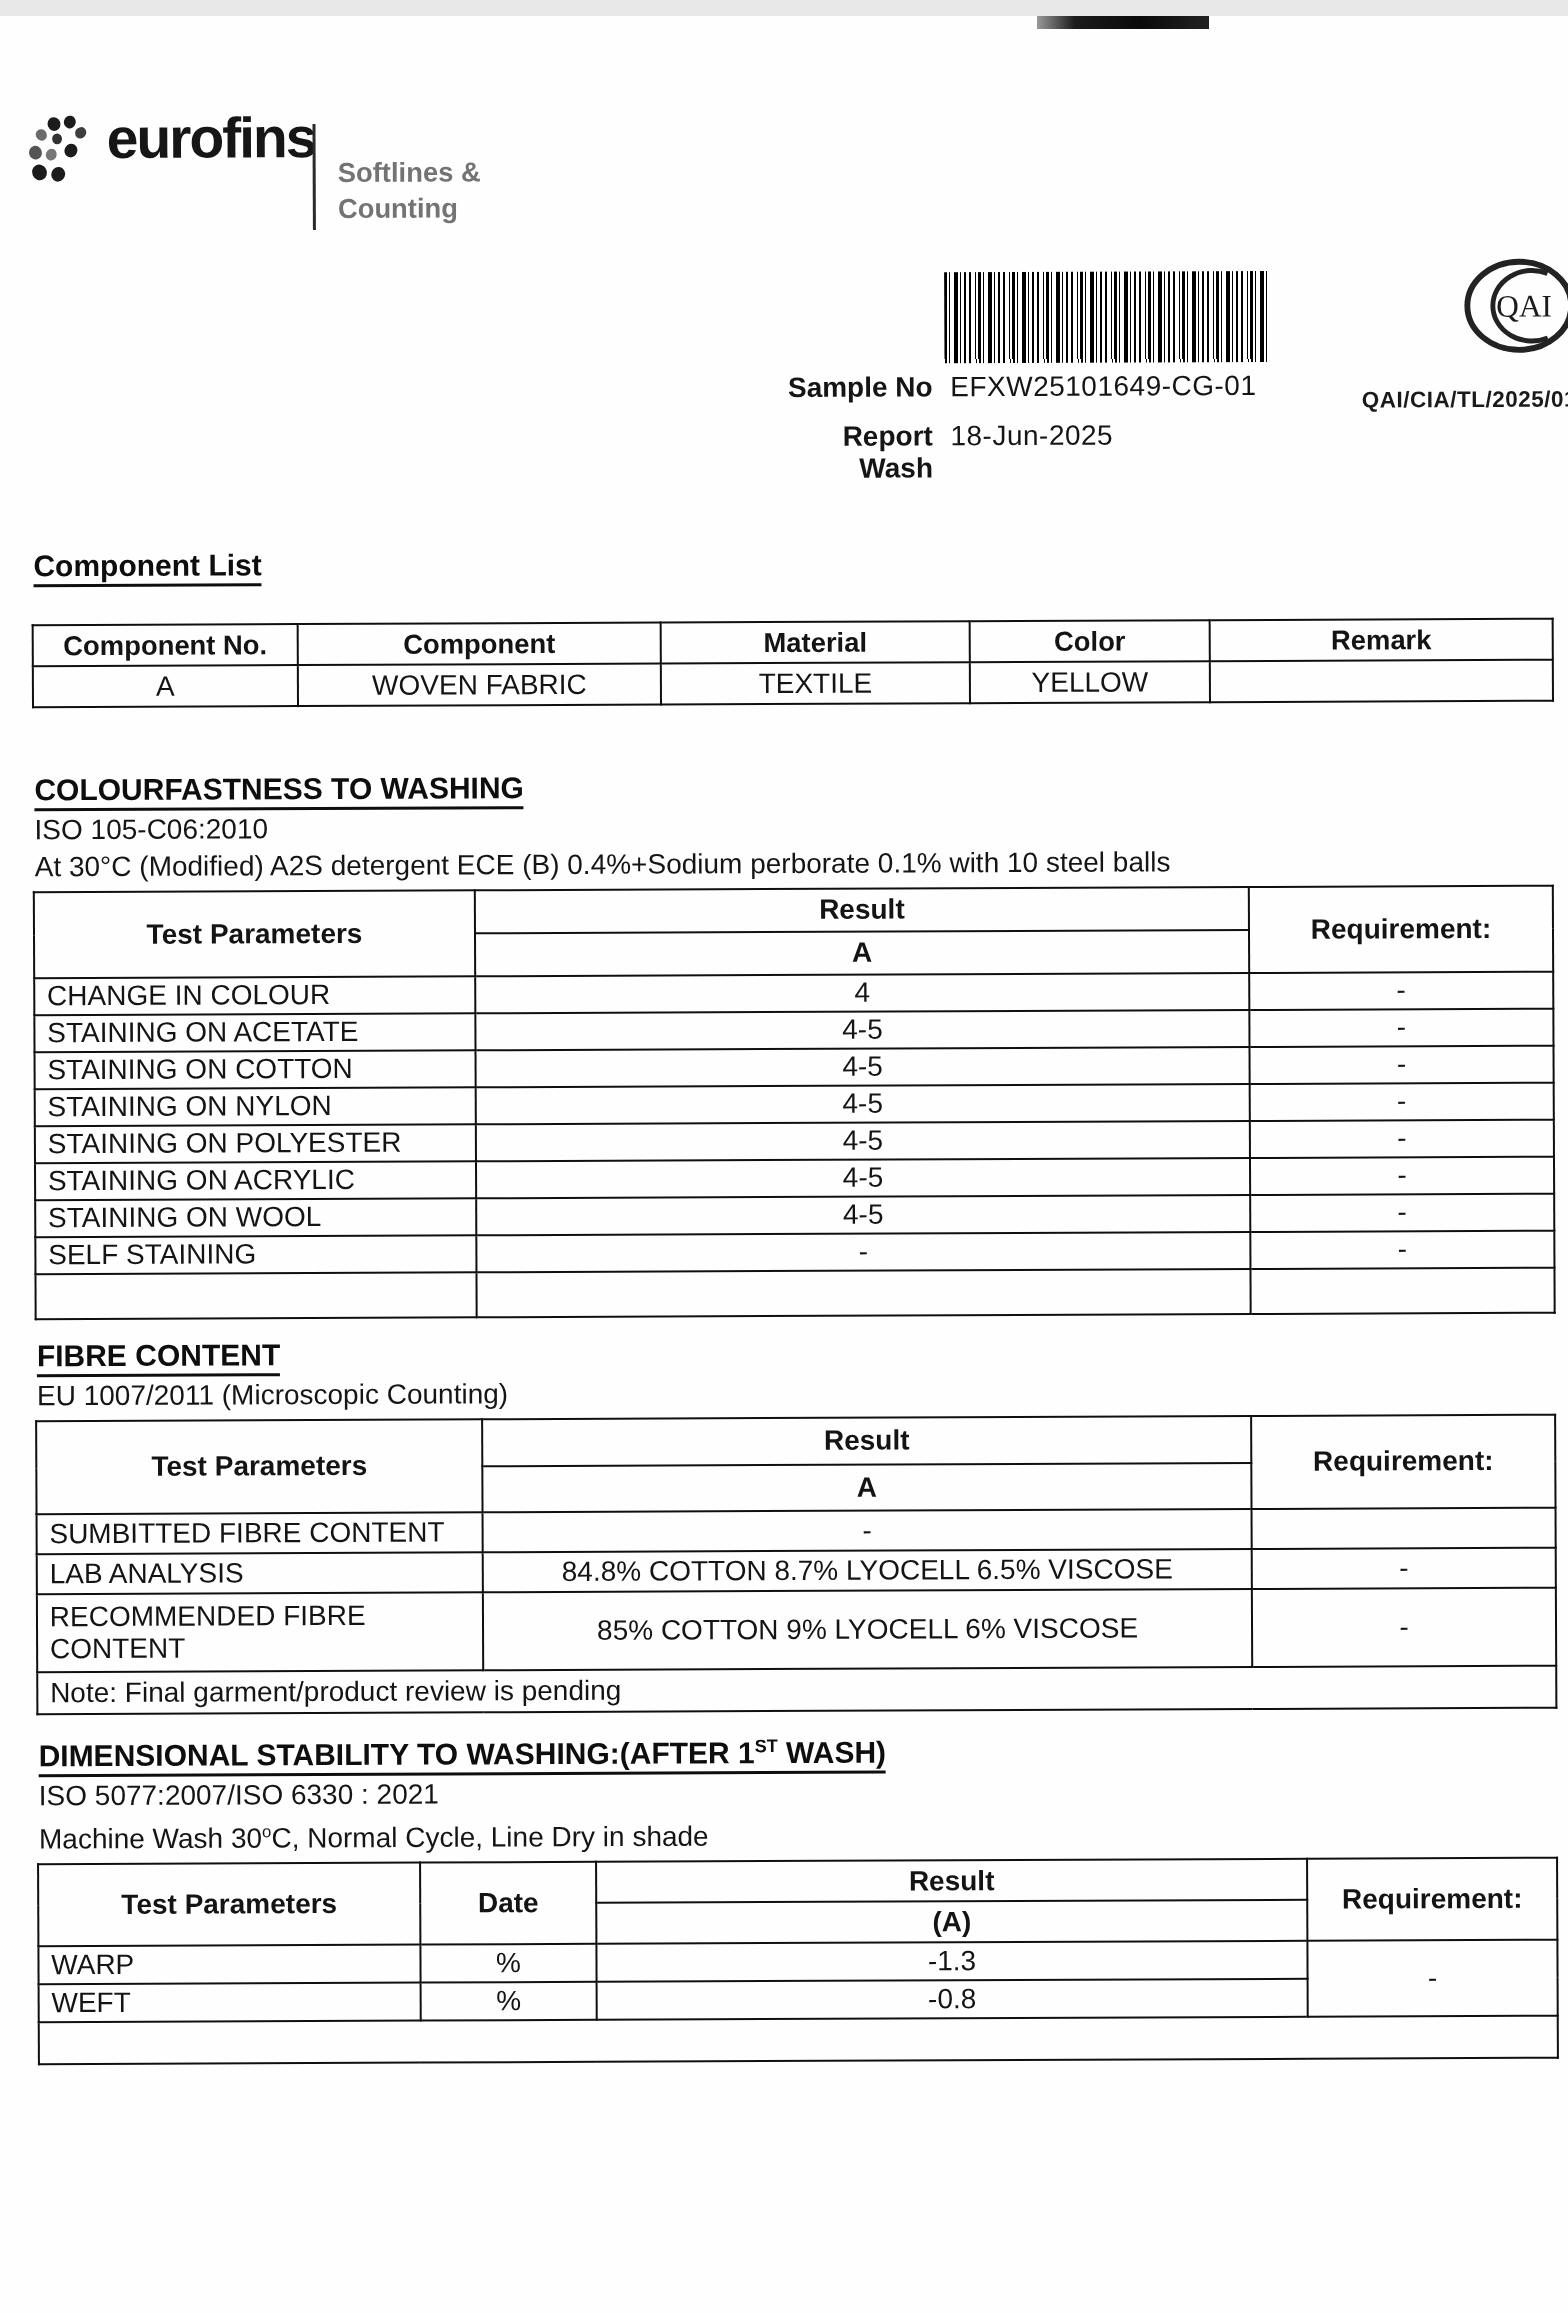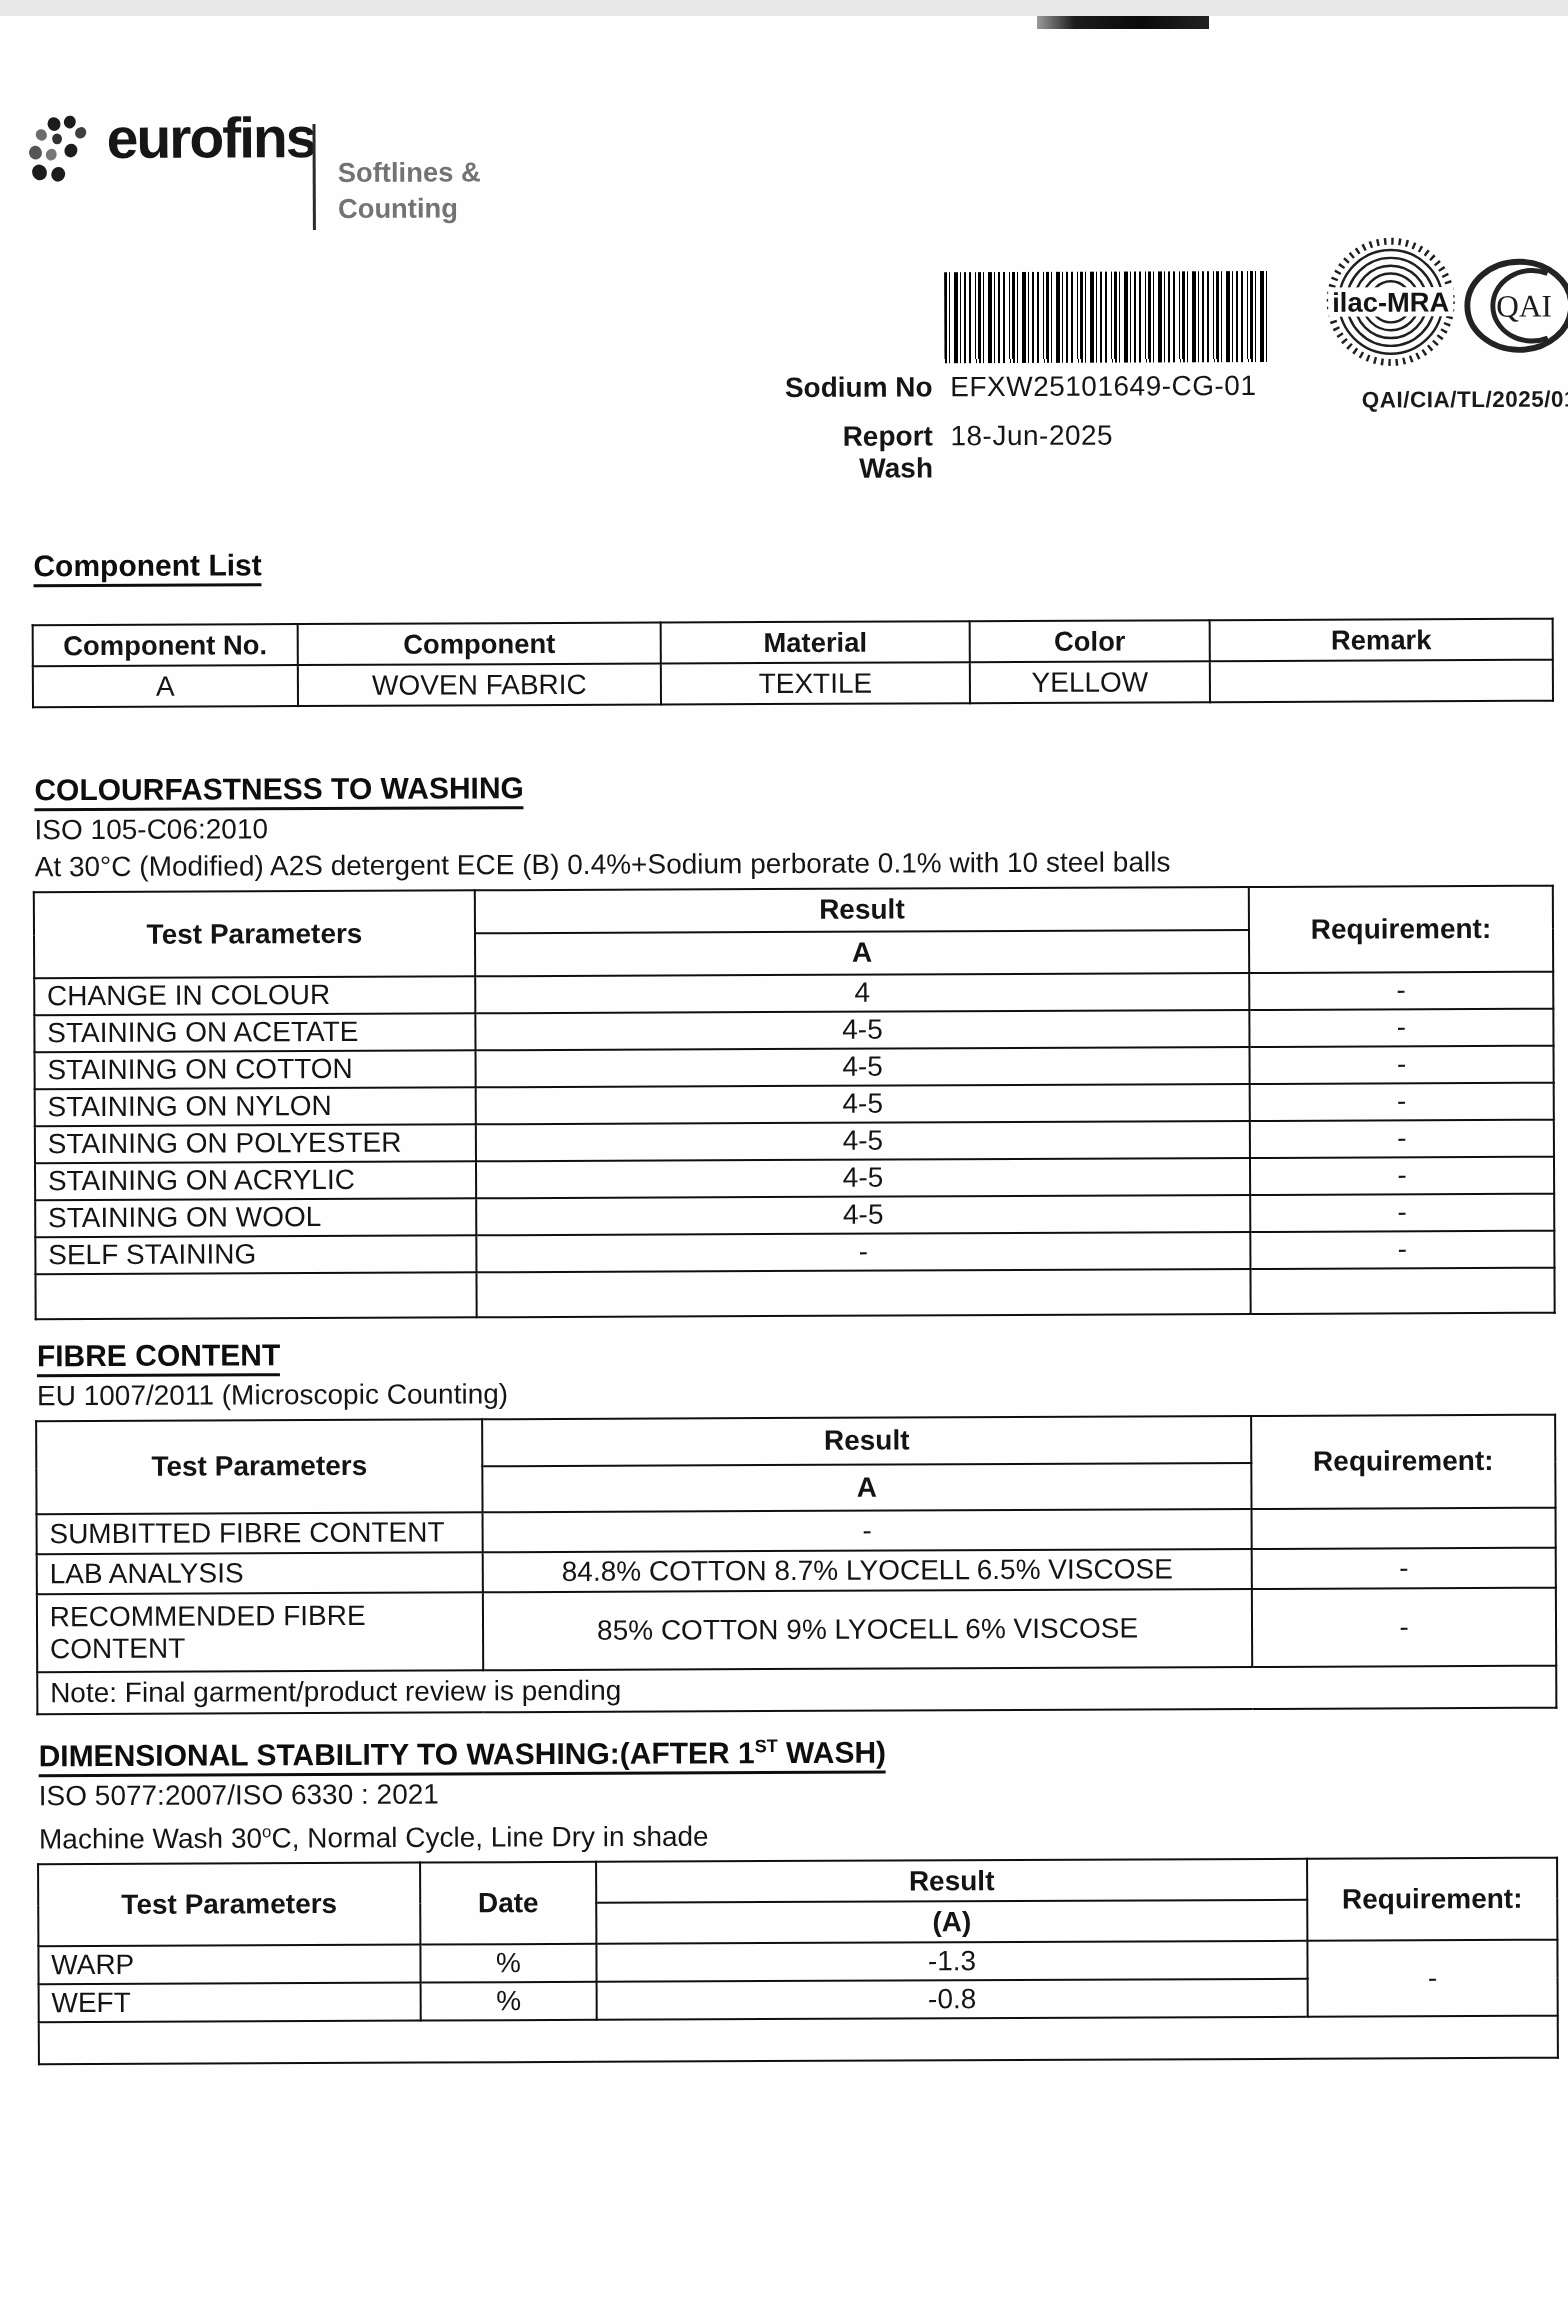--- a/index.html
+++ b/index.html
@@ -102,44 +102,29 @@
     </div>
     <div class="brand-divider"></div>
     <div class="division">
       <div>Softlines &amp;</div>
       <div>Counting</div>
     </div>
 
     <div class="barcode"></div>
     <div class="meta">
       <div class="meta-row">
-        <span class="meta-label">Sodium No</span>
+        <span class="meta-label">Sample No</span>
         <span class="meta-value">EFXW25101649-CG-01</span>
       </div>
       <div class="meta-row">
         <span class="meta-label">Report Wash</span>
         <span class="meta-value">18-Jun-2025</span>
       </div>
     </div>
 
-    <div class="ilac-logo">
-      <svg width="133" height="133" viewBox="0 0 136 136">
-        <g fill="none" stroke="#1f1f1f">
-          <circle cx="68" cy="68" r="62" stroke-width="7" stroke-dasharray="2.5 5"></circle>
-          <circle cx="68" cy="68" r="53" stroke-width="2.5"></circle>
-          <circle cx="68" cy="68" r="45" stroke-width="2.5"></circle>
-          <circle cx="68" cy="68" r="37" stroke-width="2.5"></circle>
-          <circle cx="68" cy="68" r="29" stroke-width="2.5"></circle>
-          <circle cx="68" cy="68" r="21" stroke-width="2.5"></circle>
-          <circle cx="68" cy="68" r="13" stroke-width="2.5"></circle>
-        </g>
-        <rect x="4" y="53" width="128" height="30" fill="#fefefe"></rect>
-        <text x="68" y="78" text-anchor="middle" font-size="28" font-weight="bold" fill="#141414">ilac-MRA</text>
-      </svg>
-    </div>
     <div class="qai-logo">
       <svg width="112" height="96" viewBox="0 0 114 98">
         <ellipse cx="57" cy="49" rx="53" ry="45" fill="none" stroke="#232323" stroke-width="6"></ellipse>
         <path d="M 86 16 A 40 36 0 1 0 86 82" fill="none" stroke="#232323" stroke-width="5"></path>
         <text x="62" y="60" text-anchor="middle" font-size="32" font-family="Liberation Serif, serif" fill="#1c1c1c">QAI</text>
       </svg>
     </div>
     <div class="cert-no">QAI/CIA/TL/2025/0119</div>
 
     <div class="section" id="component-section">

